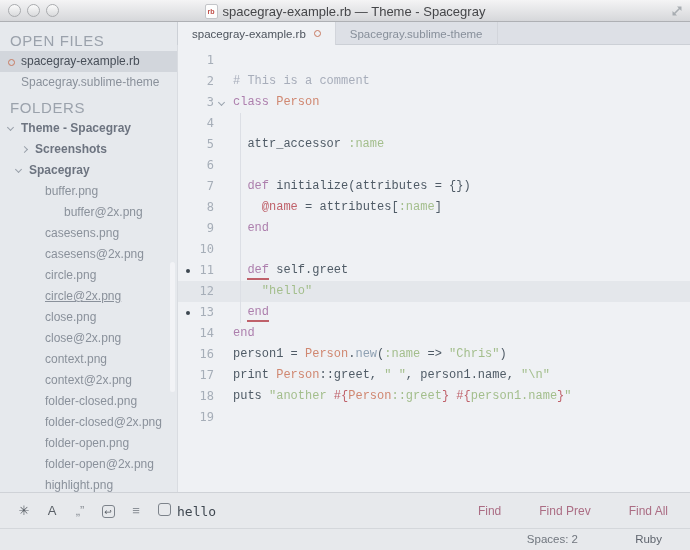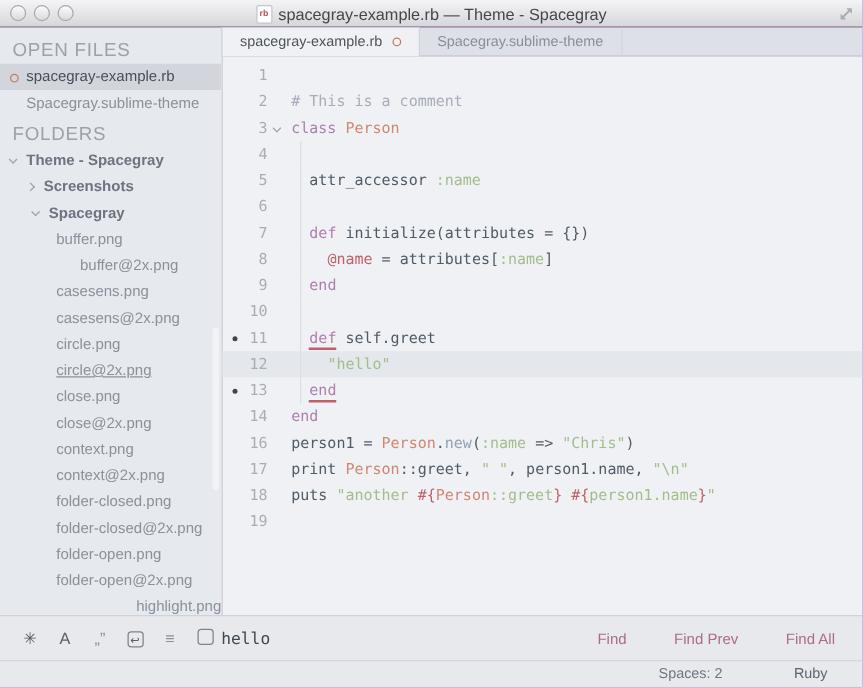--- a/index.html
+++ b/index.html
@@ -51,21 +51,21 @@
   
   .editor{position:absolute;left:178px;top:45px;right:0;height:447px;background:#eff1f4;
     font-family:"DejaVu Sans Mono",monospace;font-size:12px;padding-top:5px;cursor:text;}
   .line{position:relative;display:flex;height:21px;line-height:21px;white-space:pre;}
   .line.cur{background:#e4e7eb;}
   .gut{position:relative;width:47px;flex:none;display:flex;}
   .bdot{position:absolute;left:8px;top:8.5px;width:4px;height:4px;border-radius:50%;background:#3d4750;}
   .ln{width:36px;text-align:right;color:#a6aeb8;flex:none;}
   .fold{position:absolute;right:1px;top:8px;width:5px;height:5px;border-right:1.3px solid #9aa4ae;
     border-bottom:1.3px solid #9aa4ae;transform:rotate(45deg);}
-  .code{position:relative;padding-left:8px;flex:1;}
+  .code{position:relative;padding-left:8px;flex:1;font-family:Liberation Mono, monospace;}
   .guide{position:absolute;left:15px;top:0;bottom:0;border-left:1px solid #dcdfe5;}
   .sp{position:relative;z-index:1;}
   .sp.p{color:var(--fg);} .sp.c{color:var(--cm);} .sp.k{color:var(--kw);}
   .sp.t{color:var(--ty);} .sp.v{color:var(--vr);} .sp.s{color:var(--st);}
   .sp.f{color:var(--fn);} .sp.r{color:var(--vr);}
   .sp.ku{color:var(--kw);border-bottom:2px solid var(--vr);padding-bottom:1px;}
 
   
   .findbar{position:absolute;left:0;top:492px;width:690px;height:36px;background:#e7e9ec;
     border-top:1px solid #cfd2d7;}
@@ -112,36 +112,36 @@
   <div class="sidebar">
     <div class="sb-header first">OPEN FILES</div>
     <div id="open-files">
         <div class="sb-row sel" style="padding-left: 8px;"><span class="ring"></span><span class="lbl">spacegray-example.rb</span></div>
         <div class="sb-row" style="padding-left: 21px;"><span class="lbl">Spacegray.sublime-theme</span></div>
       </div>
     <div class="sb-header second">FOLDERS</div>
     <div id="folder-tree">
         <div class="sb-row folder" style="padding-left: 8px;"><span class="chev open"></span><span class="lbl">Theme - Spacegray</span></div>
         <div class="sb-row folder" style="padding-left: 22px;"><span class="chev closed"></span><span class="lbl">Screenshots</span></div>
-        <div class="sb-row folder" style="padding-left: 26px;"><span class="chev open"></span><span class="lbl">Spacegray</span></div>
+        <div class="sb-row folder" style="padding-left: 16px;"><span class="chev open"></span><span class="lbl">Spacegray</span></div>
         <div class="sb-row" style="padding-left: 45px;"><span class="lbl">buffer.png</span></div>
         <div class="sb-row" style="padding-left: 64px;"><span class="lbl">buffer@2x.png</span></div>
         <div class="sb-row" style="padding-left: 45px;"><span class="lbl">casesens.png</span></div>
         <div class="sb-row" style="padding-left: 45px;"><span class="lbl">casesens@2x.png</span></div>
         <div class="sb-row" style="padding-left: 45px;"><span class="lbl">circle.png</span></div>
         <div class="sb-row" style="padding-left: 45px; text-decoration: underline;"><span class="lbl">circle@2x.png</span></div>
         <div class="sb-row" style="padding-left: 45px;"><span class="lbl">close.png</span></div>
         <div class="sb-row" style="padding-left: 45px;"><span class="lbl">close@2x.png</span></div>
         <div class="sb-row" style="padding-left: 45px;"><span class="lbl">context.png</span></div>
         <div class="sb-row" style="padding-left: 45px;"><span class="lbl">context@2x.png</span></div>
         <div class="sb-row" style="padding-left: 45px;"><span class="lbl">folder-closed.png</span></div>
         <div class="sb-row" style="padding-left: 45px;"><span class="lbl">folder-closed@2x.png</span></div>
         <div class="sb-row" style="padding-left: 45px;"><span class="lbl">folder-open.png</span></div>
         <div class="sb-row" style="padding-left: 45px;"><span class="lbl">folder-open@2x.png</span></div>
-        <div class="sb-row" style="padding-left: 45px; text-align: right;"><span class="lbl">highlight.png</span></div>
+        <div class="sb-row" style="padding-left: 45px;"><span class="lbl">highlight.png</span></div>
       </div>
     <div class="sb-scroll"></div>
   </div>
 
   <div class="tabbar" id="tabbar">
       <div class="tab active">
         <span class="tab-label">spacegray-example.rb</span>
         <span class="mod-dot"></span>
       </div>
       <div class="tab">

